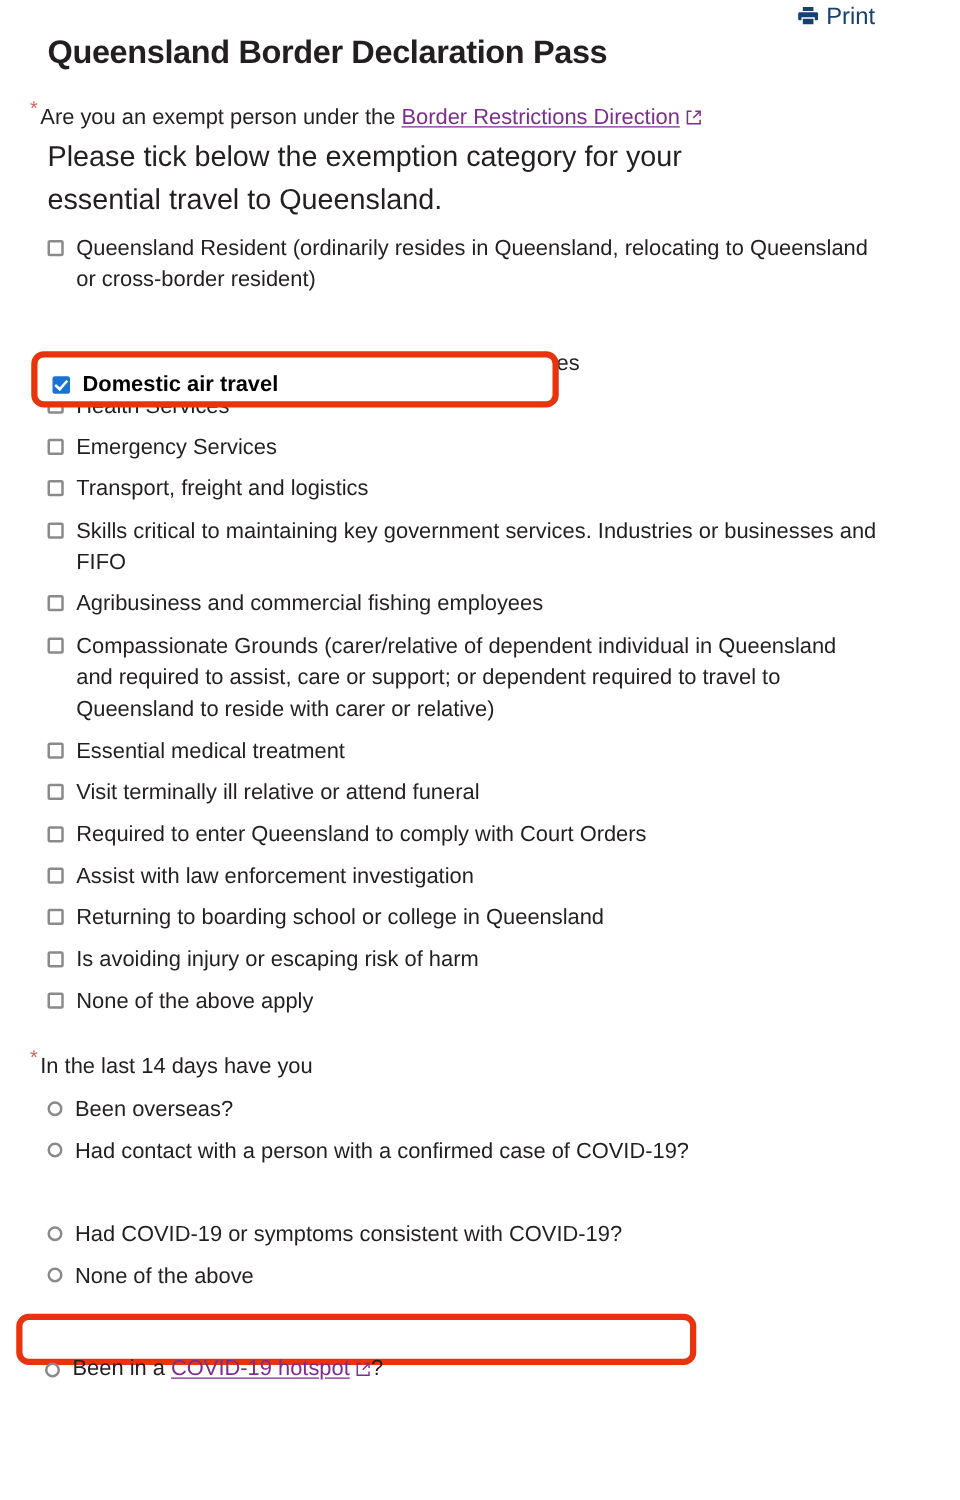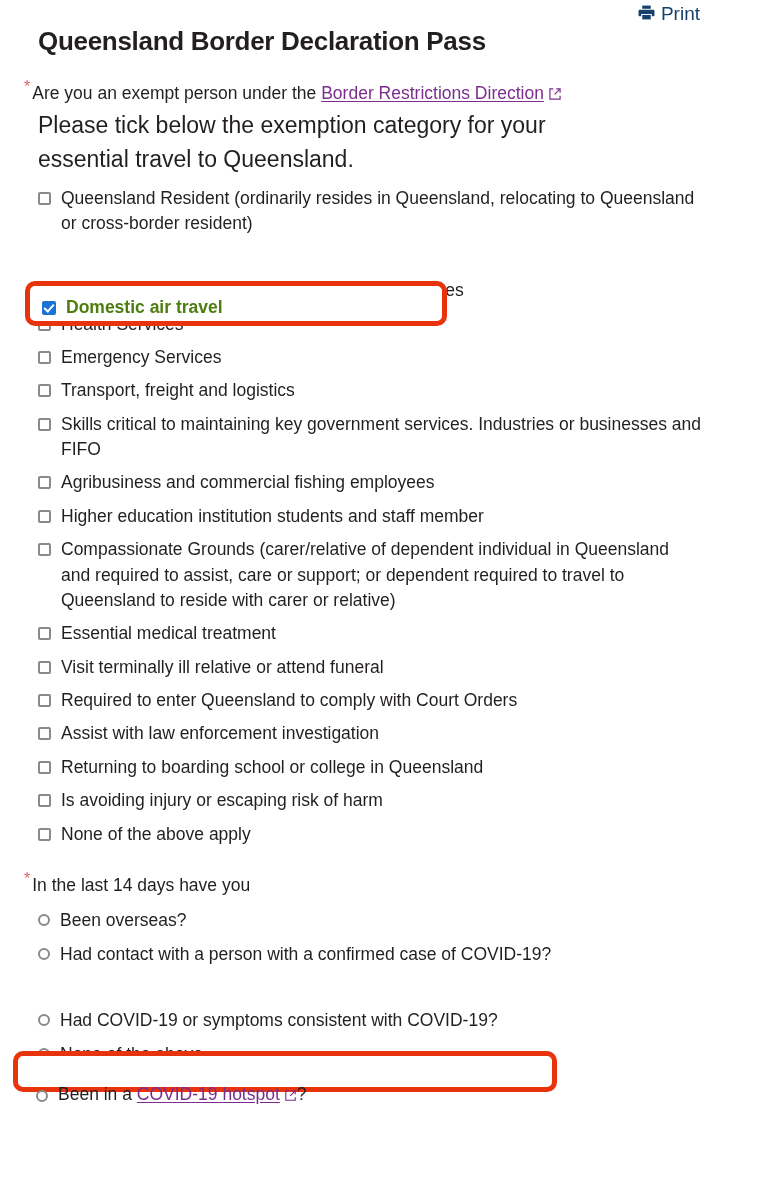--- a/index.html
+++ b/index.html
@@ -272,24 +272,20 @@
         <span class="opt-label">Transport, freight and logistics</span>
       </li>
       <li class="opt two-line">
         <span class="cb"></span>
         <span class="opt-label">Skills critical to maintaining key government services. Industries or businesses and FIFO</span>
       </li>
       <li class="opt">
         <span class="cb"></span>
         <span class="opt-label">Agribusiness and commercial fishing employees</span>
       </li>
-      <li class="opt">
-        <span class="cb"></span>
-        <span class="opt-label">Higher education institution students and staff member</span>
-      </li>
       <li class="opt two-line">
         <span class="cb"></span>
         <span class="opt-label">Compassionate Grounds (carer/relative of dependent individual in Queensland and required to assist, care or support; or dependent required to travel to Queensland to reside with carer or relative)</span>
       </li>
       <li class="opt">
         <span class="cb"></span>
         <span class="opt-label">Essential medical treatment</span>
       </li>
       <li class="opt">
         <span class="cb"></span>
@@ -344,21 +340,21 @@
         <span class="rd"></span>
         <span class="opt-label">None of the above</span>
       </li>
     </ul>
   </div>
 </div>
 
 <div class="anno" id="anno-domestic"></div>
 <div class="anno-content" id="domestic-row">
   <span class="cb on"></span>
-  <span class="opt-label" style="color:#4d7c0f;font-weight:bold;">Domestic air travel</span>
+  <span class="opt-label" style="color:#000000;font-weight:bold;">Domestic air travel</span>
 </div>
 
 <div class="anno" id="anno-hotspot"></div>
 <div class="anno-content" id="hotspot-row">
   <span class="rd"></span>
   <span class="opt-label"><span>Been in a</span> <a class="ext-link" href="#"><span>COVID-19 hotspot</span></a><span class="ext-ico"><svg width="13" height="13" viewBox="0 0 16 16" fill="none" stroke="#7b2d8e" stroke-width="1.4">
           <path d="M6 2.2H2.2v11.6h11.6V10"></path>
           <path d="M9.4 2.2h4.4v4.4"></path>
           <path d="M13.5 2.5 7.6 8.4"></path>
         </svg></span><span>?</span></span>

